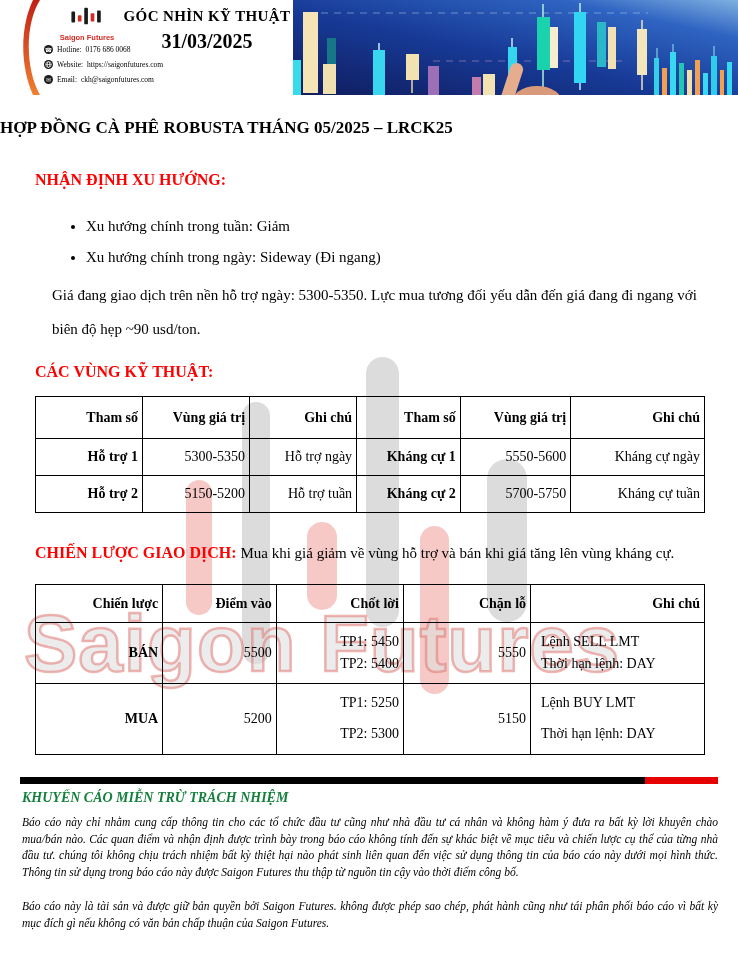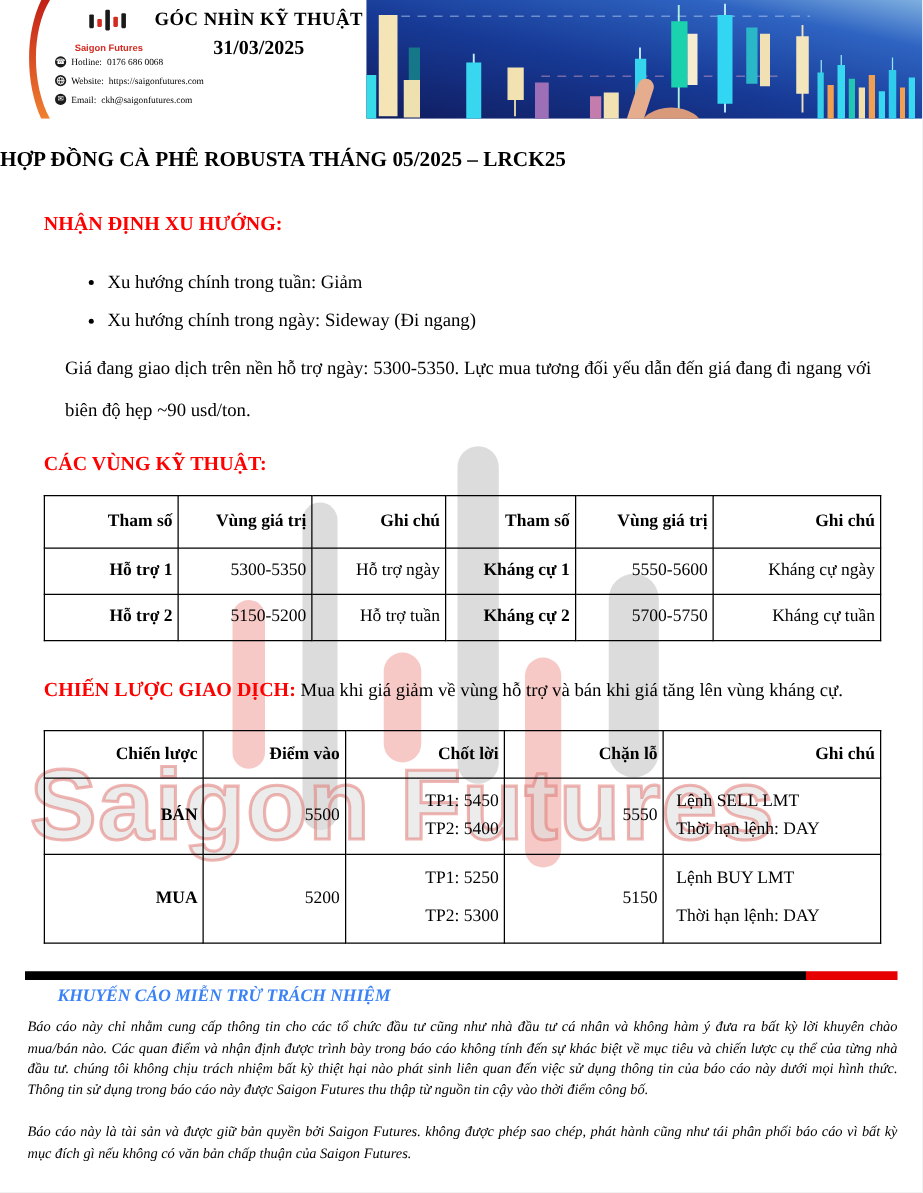--- a/index.html
+++ b/index.html
@@ -7,21 +7,21 @@
         font-family:"Liberation Serif",serif;color:#000;overflow:hidden;}
 
   
   .hdr{position:absolute;top:0;left:0;width:738px;height:95px;z-index:3;}
   .ribbon{position:absolute;left:22px;top:0;}
   .logo{position:absolute;left:44px;top:6px;width:86px;text-align:center;}
   .logo-text{font-family:"Liberation Sans",sans-serif;font-weight:bold;font-size:7.5px;color:#d32b22;margin-top:1px;}
   .report-type{position:absolute;left:116px;top:8px;width:182px;text-align:center;
                font-weight:bold;font-size:15px;letter-spacing:.4px;}
   .report-date{position:absolute;left:116px;top:30px;width:182px;text-align:center;
-               font-weight:bold;font-size:16px;}
+               font-weight:bold;font-size:20px;}
   .contacts{position:absolute;left:44px;top:42px;}
   .contact-row{display:flex;align-items:center;gap:4px;height:15px;font-size:7.5px;}
   .cicon{width:9px;height:9px;border-radius:50%;background:#1c1c1c;color:#fff;
          display:flex;align-items:center;justify-content:center;font-size:6px;line-height:1;flex:0 0 9px;}
   .clabel{font-weight:normal;}
   .banner{position:absolute;left:293px;top:0;width:445px;height:95px;display:block;}
 
   
   .doc-title{position:absolute;top:118px;left:0;width:100%;text-align:left;
              font-size:17px;font-weight:bold;z-index:2;}
@@ -56,22 +56,22 @@
   .wm-bar{border-radius:999px;}
   .wm-gray{background:rgba(186,186,186,.5);}
   .wm-red{background:rgba(233,126,120,.42);}
   .wm-text{top:598px;left:24px;white-space:nowrap;font-family:"Liberation Sans",sans-serif;
            font-weight:bold;font-size:80px;letter-spacing:1px;
            color:rgba(224,224,224,.6);-webkit-text-stroke:2.5px rgba(224,120,114,.55);}
 
   
   .divider{position:absolute;top:777px;left:20px;width:698px;height:7px;z-index:2;
            background:linear-gradient(to right,#000 0,#000 89.5%,#e60000 89.5%,#e60000 100%);}
-  .disc-heading{position:absolute;top:790px;left:22px;color:#3b82f6;font-weight:bold;
-                font-style:italic;font-size:14px;z-index:2;margin-left:24px;}
+  .disc-heading{position:absolute;top:790px;left:22px;color:#15803d;font-weight:bold;
+                font-style:italic;font-size:14px;z-index:2;}
   .disc-para{position:absolute;left:22px;width:696px;font-style:italic;font-size:11.5px;
              line-height:1.45;text-align:justify;z-index:2;}
   .p1{top:814px;}
   .p2{top:898px;}
 </style>
 </head>
 <body>
 
 <div class="page">
 

